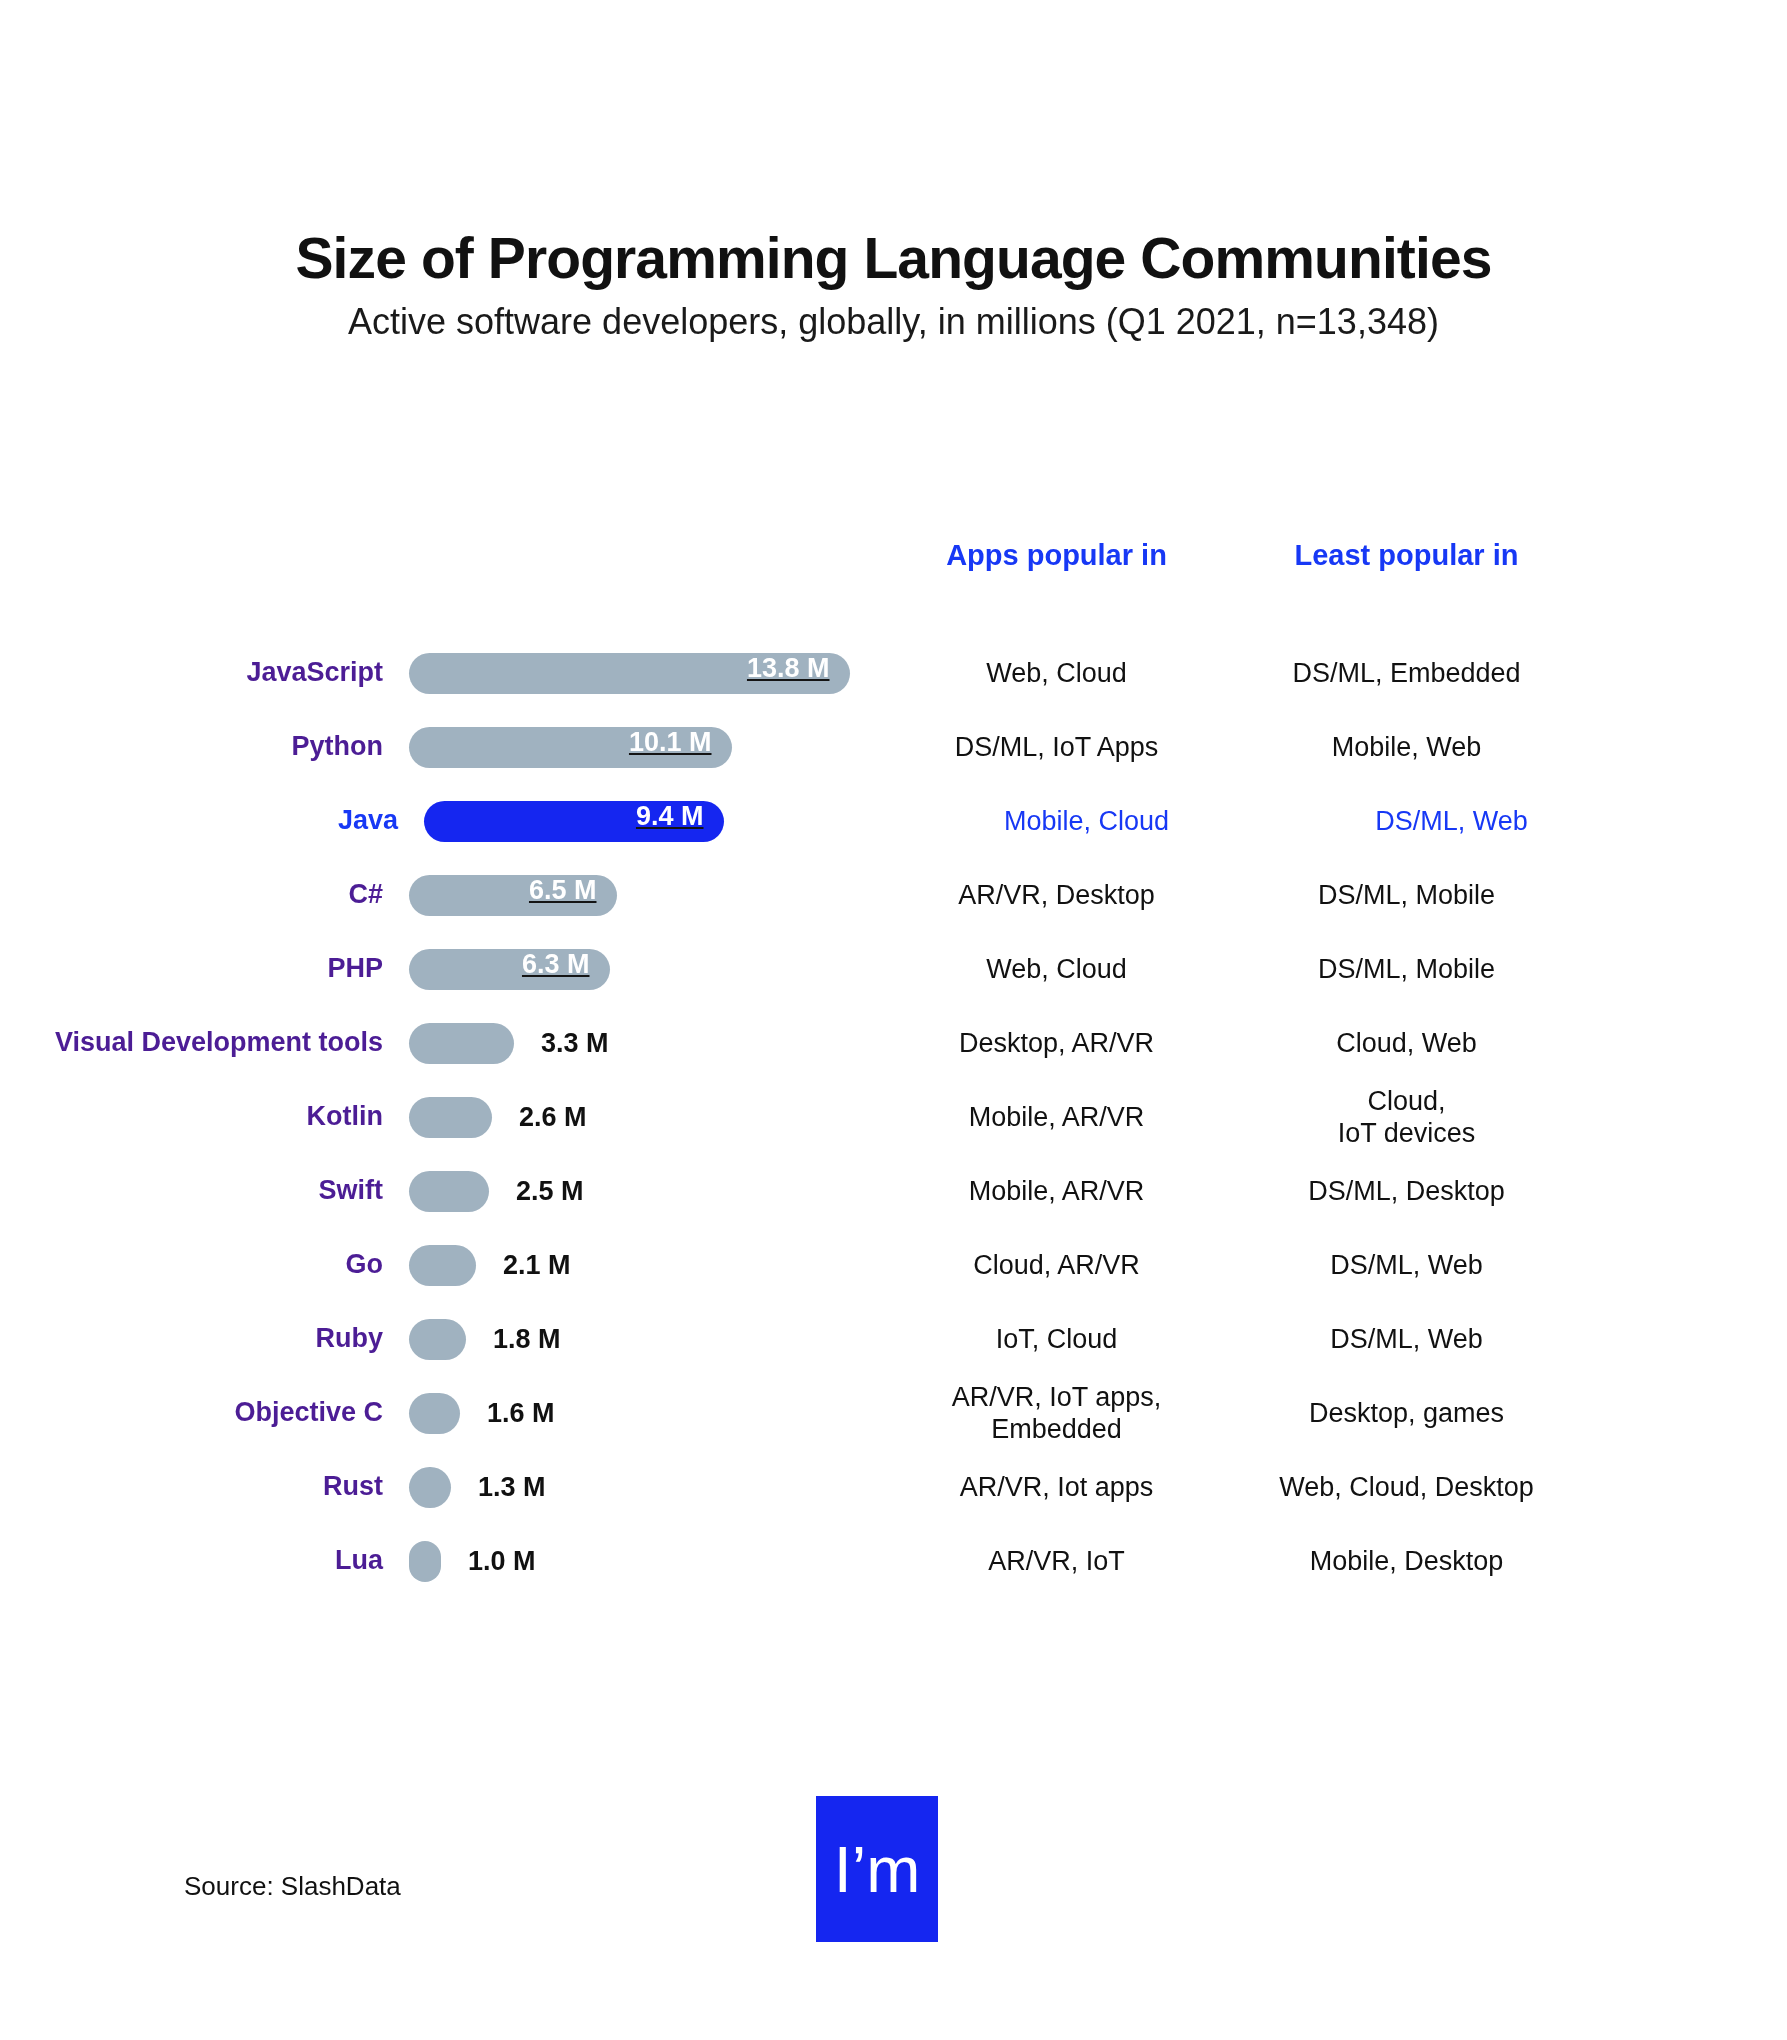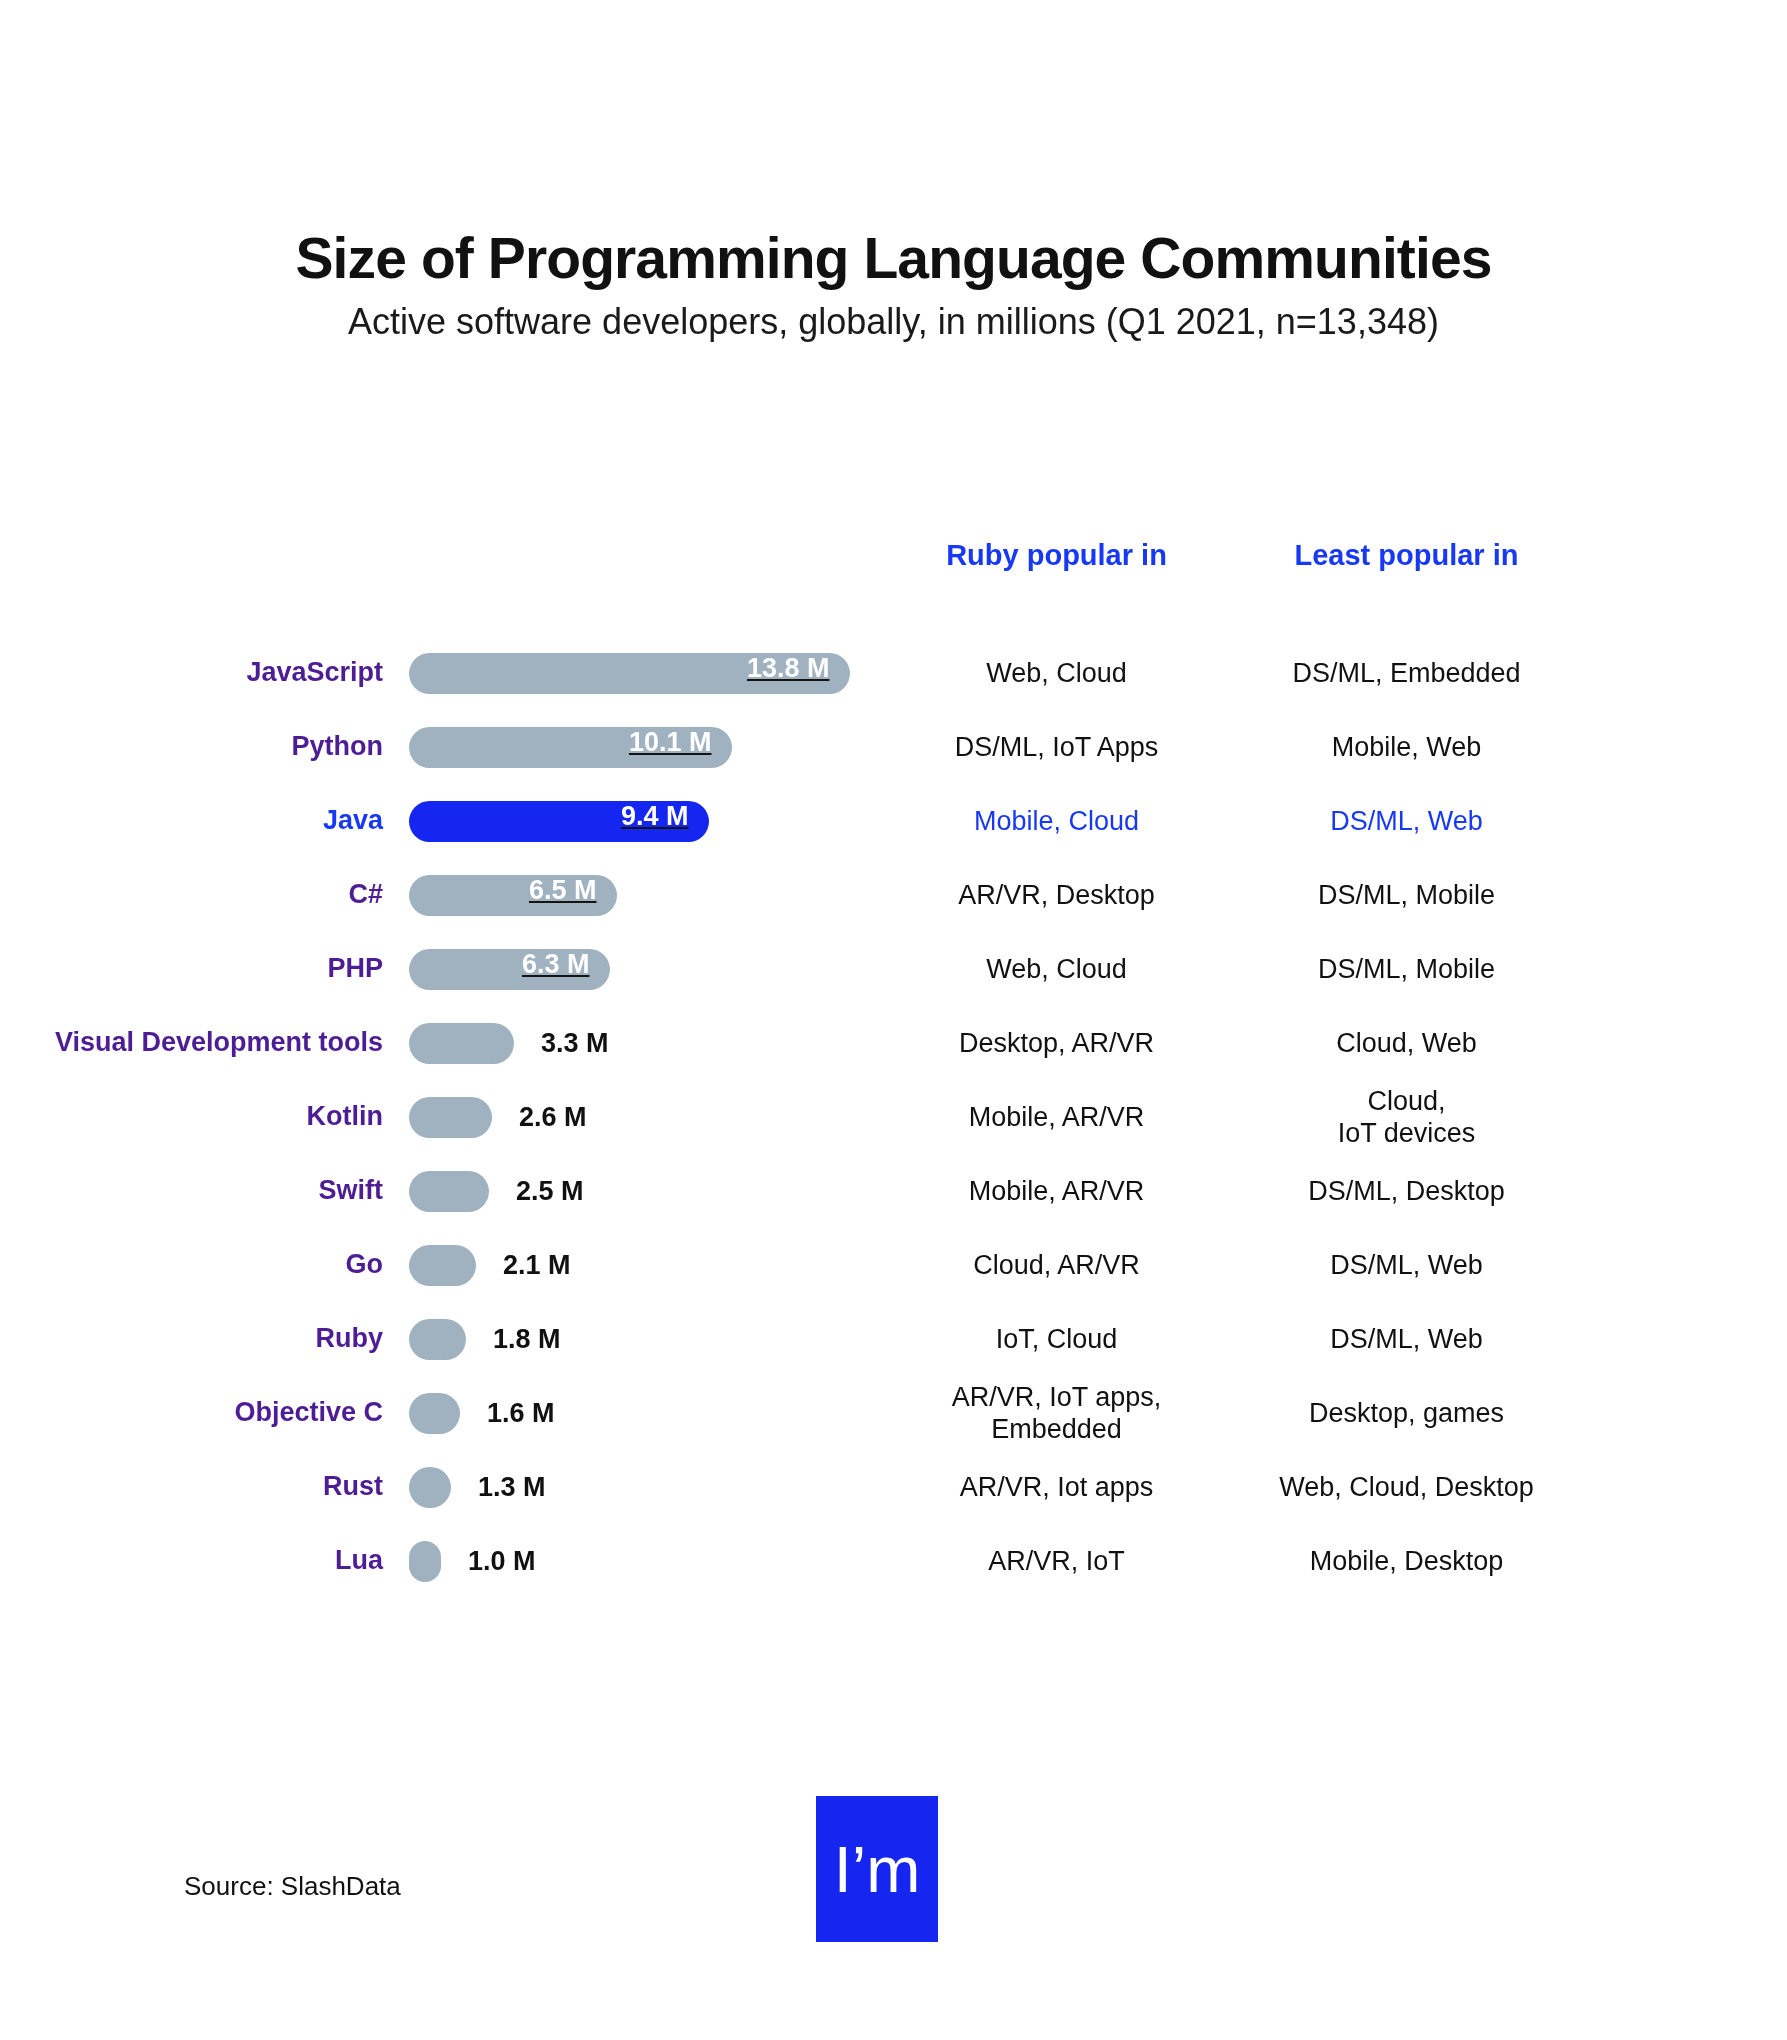--- a/index.html
+++ b/index.html
@@ -44,41 +44,41 @@
     box-sizing:border-box;padding-right:20.5px;text-decoration:underline;
   }
   .bar .val{color:#ffffff;font-size:27px;font-weight:700;white-space:nowrap;}
   .val-out{margin-left:27px;font-size:27px;font-weight:700;color:#111;white-space:nowrap;}
   .pop{
     text-align:center;font-size:27px;font-weight:400;color:#111;
     line-height:1.2;white-space:pre-line;
   }
   .pop.most{width:315px;}
   .pop.least{width:385px;}
-  .row.hl .lang,.row.hl .pop{color:var(--link-blue);}
+  .row.hl .lang,.row.hl .pop{color:var(--link-blue);margin-left:15px;}
   .row.hl .bar{background:var(--accent-blue);}
   .source{
     position:absolute;left:184px;top:1871px;
     font-size:26px;color:#111;
   }
   .logo{
     position:absolute;left:816px;top:1796px;width:122px;height:146px;
     background:var(--accent-blue);
     display:flex;align-items:center;justify-content:center;
   }
   .logo span{color:#ffffff;font-size:65px;font-weight:400;}
 </style>
 </head>
 <body>
 
 <div class="page" style="--accent-blue: #1526f0; --link-blue: #1738f5; --bar-gray: #a0b2c0;">
   <h1 class="title">Size of Programming Language Communities</h1>
   <div class="subtitle">Active software developers, globally, in millions (Q1 2021, n=13,348)</div>
 
-  <div class="colhead most">Ruby popular in</div>
+  <div class="colhead most">Apps popular in</div>
   <div class="colhead least">Least popular in</div>
 
   <div id="rows">
       <div class="row">
         <div class="lang">JavaScript</div>
         <div class="barcell">
           <div class="bar" style="width: 441px;">
             <span class="val">13.8 M</span>
           </div>
         </div>

